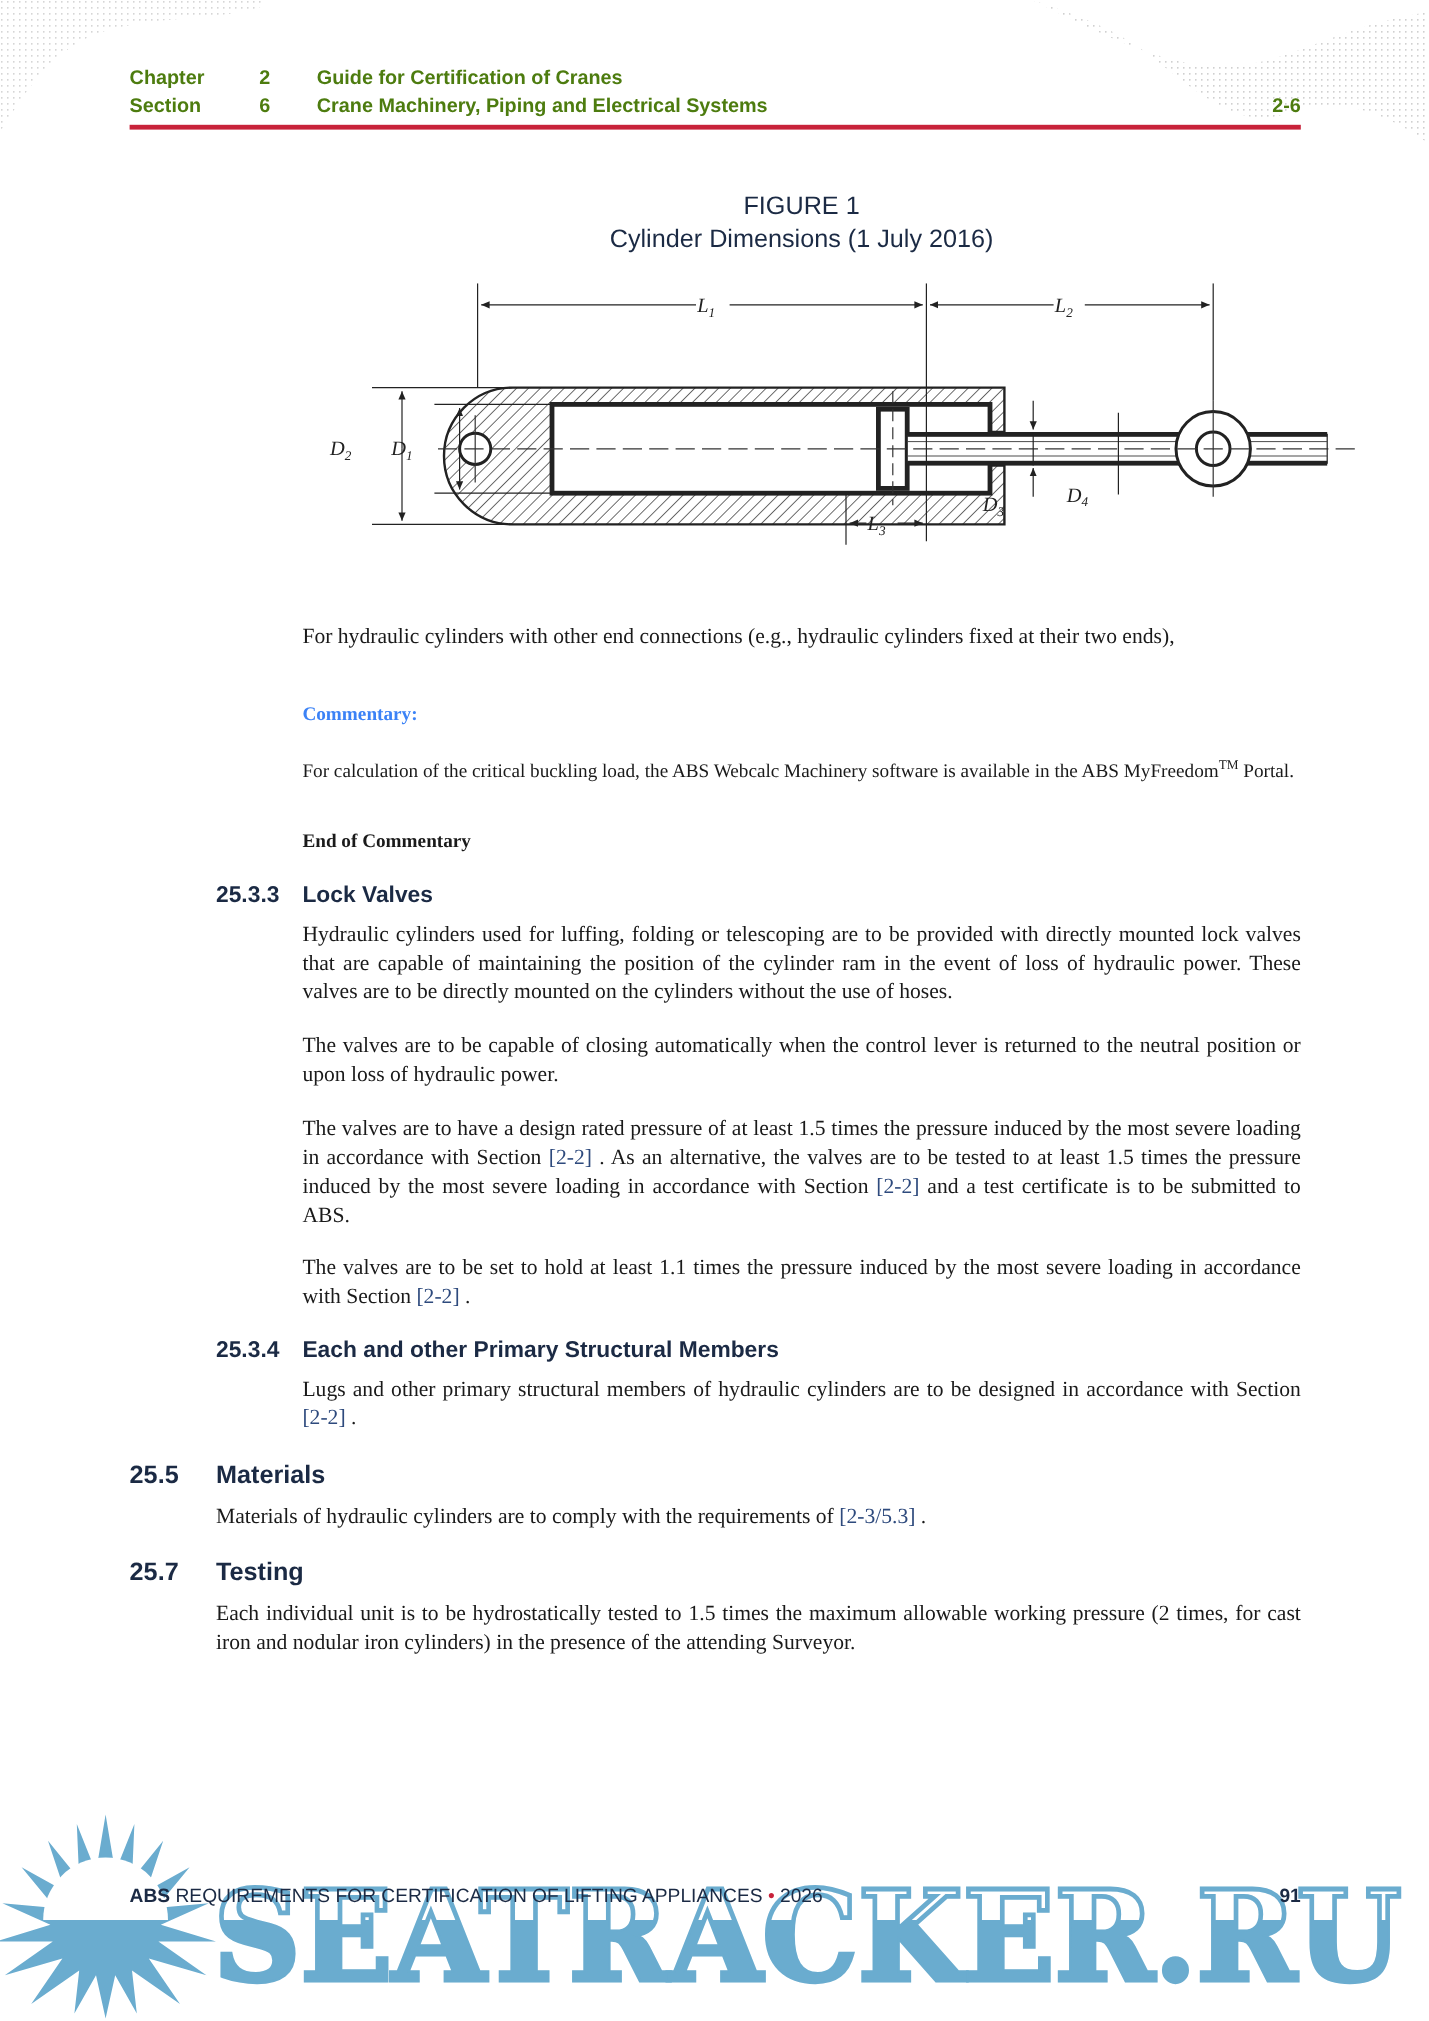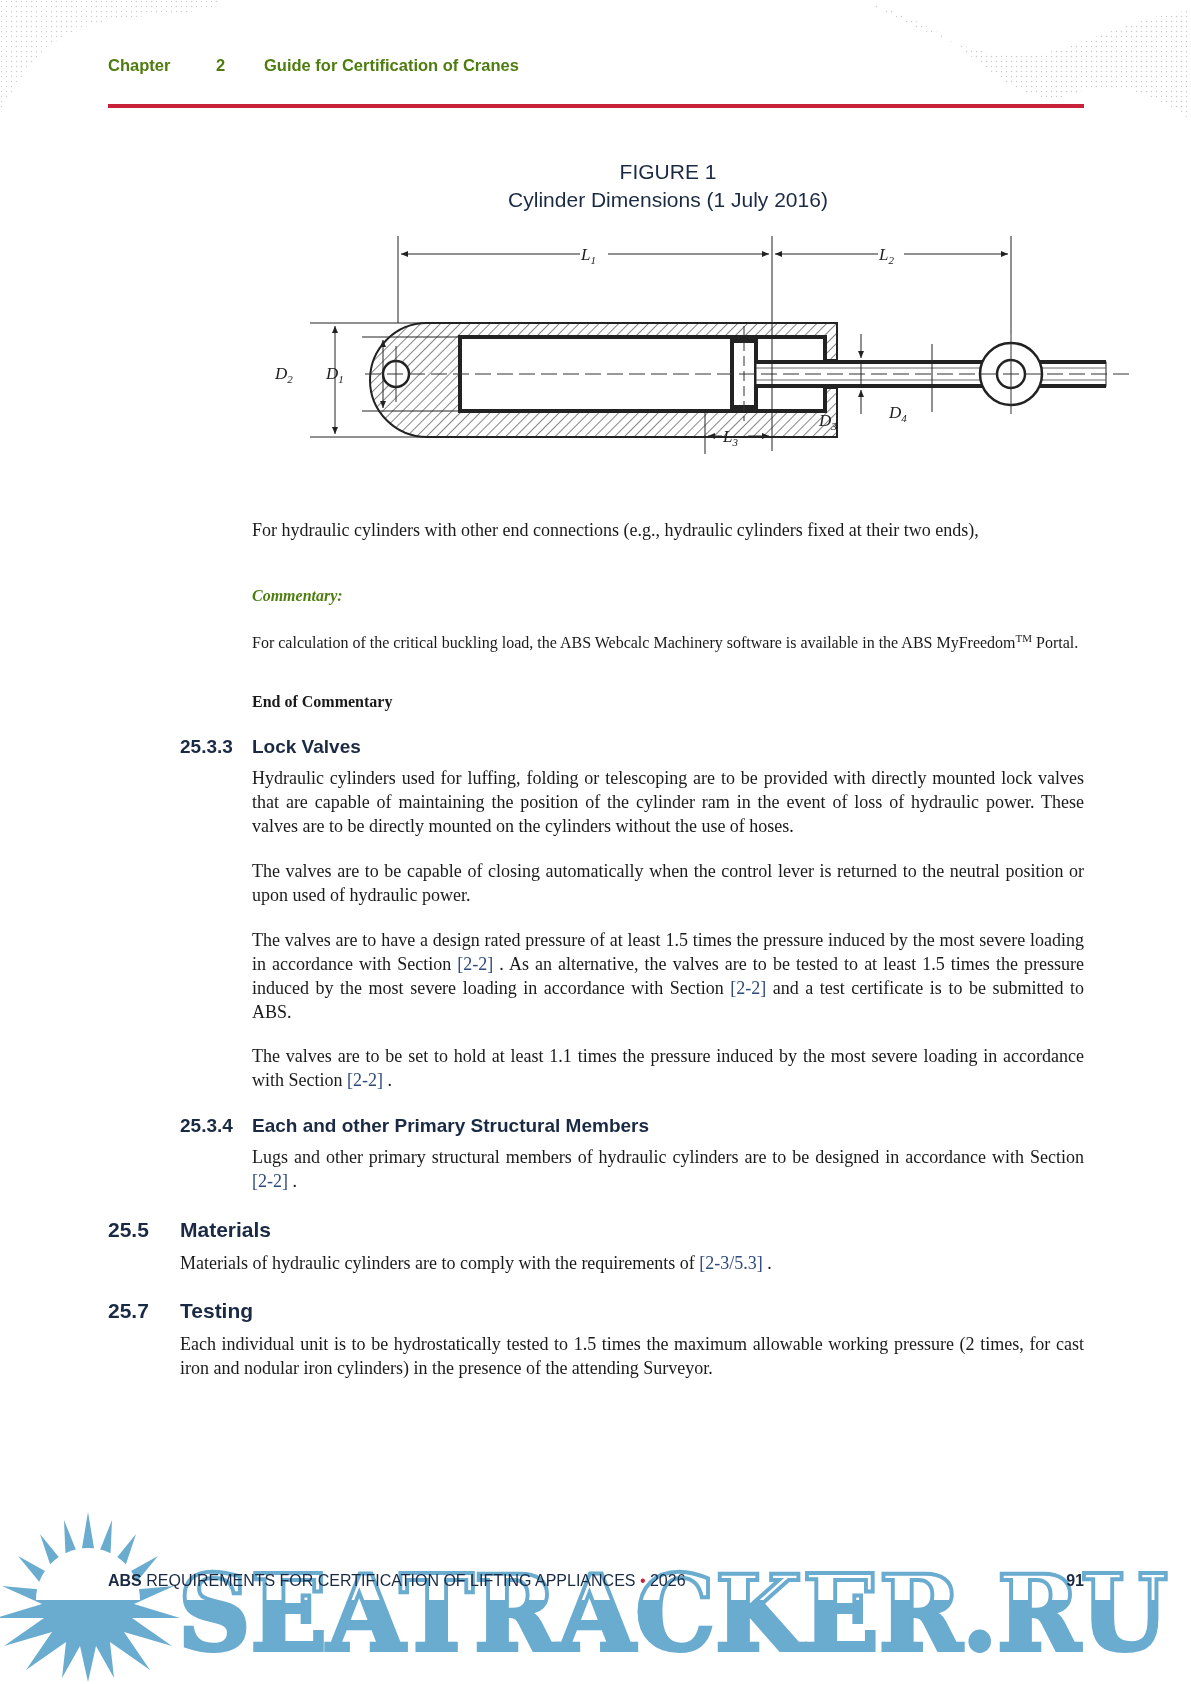--- a/index.html
+++ b/index.html
@@ -11,21 +11,21 @@
   .hdr .num { position: absolute; left: 108px; }
   .hdr .ttl { position: absolute; left: 144px; margin-left: 12px; }
   .hdr .pg { position: absolute; right: 0; }
   .hdr-rule { position: absolute; left: 108px; top: 104px; width: 976px; height: 4px; background: #c8223a; }
   .fig-title { position: absolute; left: 0; width: 1336px; text-align: center; font-family: "Liberation Sans", sans-serif; font-size: 21px; color: #1b2a44; }
   .fig-title.t1 { top: 160px; }
   .fig-title.t2 { top: 188px; }
   .figure { position: absolute; left: 270px; top: 236px; width: 880px; height: 260px; }
   .p { position: absolute; font-size: 18px; line-height: 24px; text-align: justify; }
   .p .ref { color: #2e4a7d; }
-  .c-ital { position: absolute; left: 252px; top: 587px; font-size: 16px; font-style: italic; font-weight: bold; color: #4d7c0f; }
+  .c-ital { position: absolute; left: 252px; top: 587px; font-size: 16px; font-weight: bold; color: #3b82f6; }
   .c-text { position: absolute; left: 252px; top: 626px; width: 832px; font-size: 16px; line-height: 24px; text-align: justify; text-align-last: left; }
   .c-text sup { font-size: 11px; }
   .c-end { position: absolute; left: 252px; top: 693px; font-size: 16px; font-weight: bold; }
   .h3 { position: absolute; font-family: "Liberation Sans", sans-serif; font-weight: bold; font-size: 19px; color: #1b2a44; }
   .h3 .n { position: absolute; left: 0; }
   .h3 .t { position: absolute; left: 72px; white-space: nowrap; }
   .h2 { position: absolute; font-family: "Liberation Sans", sans-serif; font-weight: bold; font-size: 21px; color: #1b2a44; }
   .h2 .n { position: absolute; left: 0; }
   .h2 .t { position: absolute; left: 72px; white-space: nowrap; }
   .wm { position: absolute; left: 0; top: 1500px; width: 1191px; height: 184px; }
@@ -45,20 +45,26 @@
   </defs>
   <path d="M0 0 L0 110 C20 80 40 40 90 25 C140 12 180 18 220 5 L220 0 Z" fill="url(#dots)" opacity="0.7"></path>
   <path d="M860 0 C920 30 980 60 1030 55 C1080 50 1120 20 1191 10 L1191 120 C1150 90 1110 80 1070 95 C1030 110 990 70 950 40 C920 20 890 10 860 0 Z" fill="url(#dots)" opacity="0.8"></path>
 </svg>
 
 <div class="hdr">
   <div class="row">
     <span class="lbl">Chapter</span>
     <span class="num">2</span>
     <span class="ttl">Guide for Certification of Cranes</span>
+  </div>
+  <div class="row">
+    <span class="lbl">Section</span>
+    <span class="num">6</span>
+    <span class="ttl">Crane Machinery, Piping and Electrical Systems</span>
+    <span class="pg">2-6</span>
   </div>
 </div>
 <div class="hdr-rule"></div>
 
 <div class="fig-title t1">FIGURE 1</div>
 <div class="fig-title t2">Cylinder Dimensions (1 July 2016)</div>
 
 <svg class="figure" viewBox="0 0 880 260">
   <defs>
     <pattern id="hatch" width="7" height="7" patternUnits="userSpaceOnUse" patternTransform="rotate(45)">
@@ -135,21 +141,21 @@
 
 <div class="c-ital">Commentary:</div>
 <div class="c-text"><span>For calculation of the critical buckling load, the ABS Webcalc Machinery software is available in the ABS MyFreedom</span><sup>TM</sup><span> Portal.</span></div>
 <div class="c-end">End of Commentary</div>
 
 <div class="h3" style="left:180px; top:736px;">
   <span class="n">25.3.3</span>
   <span class="t">Lock Valves</span>
 </div>
 <div class="p" style="left:252px; top:766px; width:832px;">Hydraulic cylinders used for luffing, folding or telescoping are to be provided with directly mounted lock valves that are capable of maintaining the position of the cylinder ram in the event of loss of hydraulic power. These valves are to be directly mounted on the cylinders without the use of hoses.</div>
-<div class="p" style="left:252px; top:859px; width:832px;">The valves are to be capable of closing automatically when the control lever is returned to the neutral position or upon used of hydraulic power.</div>
+<div class="p" style="left:252px; top:859px; width:832px;">The valves are to be capable of closing automatically when the control lever is returned to the neutral position or upon loss of hydraulic power.</div>
 <div class="p" style="left:252px; top:928px; width:832px;"><span>The valves are to have a design rated pressure of at least 1.5 times the pressure induced by the most severe loading in accordance with Section </span><span class="ref">[2-2]</span><span> . As an alternative, the valves are to be tested to at least 1.5 times the pressure induced by the most severe loading in accordance with Section </span><span class="ref">[2-2]</span><span> and a test certificate is to be submitted to ABS.</span></div>
 <div class="p" style="left:252px; top:1044px; width:832px;"><span>The valves are to be set to hold at least 1.1 times the pressure induced by the most severe loading in accordance with Section </span><span class="ref">[2-2]</span><span> .</span></div>
 
 <div class="h3" style="left:180px; top:1115px;">
   <span class="n">25.3.4</span>
   <span class="t">Each and other Primary Structural Members</span>
 </div>
 <div class="p" style="left:252px; top:1145px; width:832px;"><span>Lugs and other primary structural members of hydraulic cylinders are to be designed in accordance with Section </span><span class="ref">[2-2]</span><span> .</span></div>
 
 <div class="h2" style="left:108px; top:1218px;">

